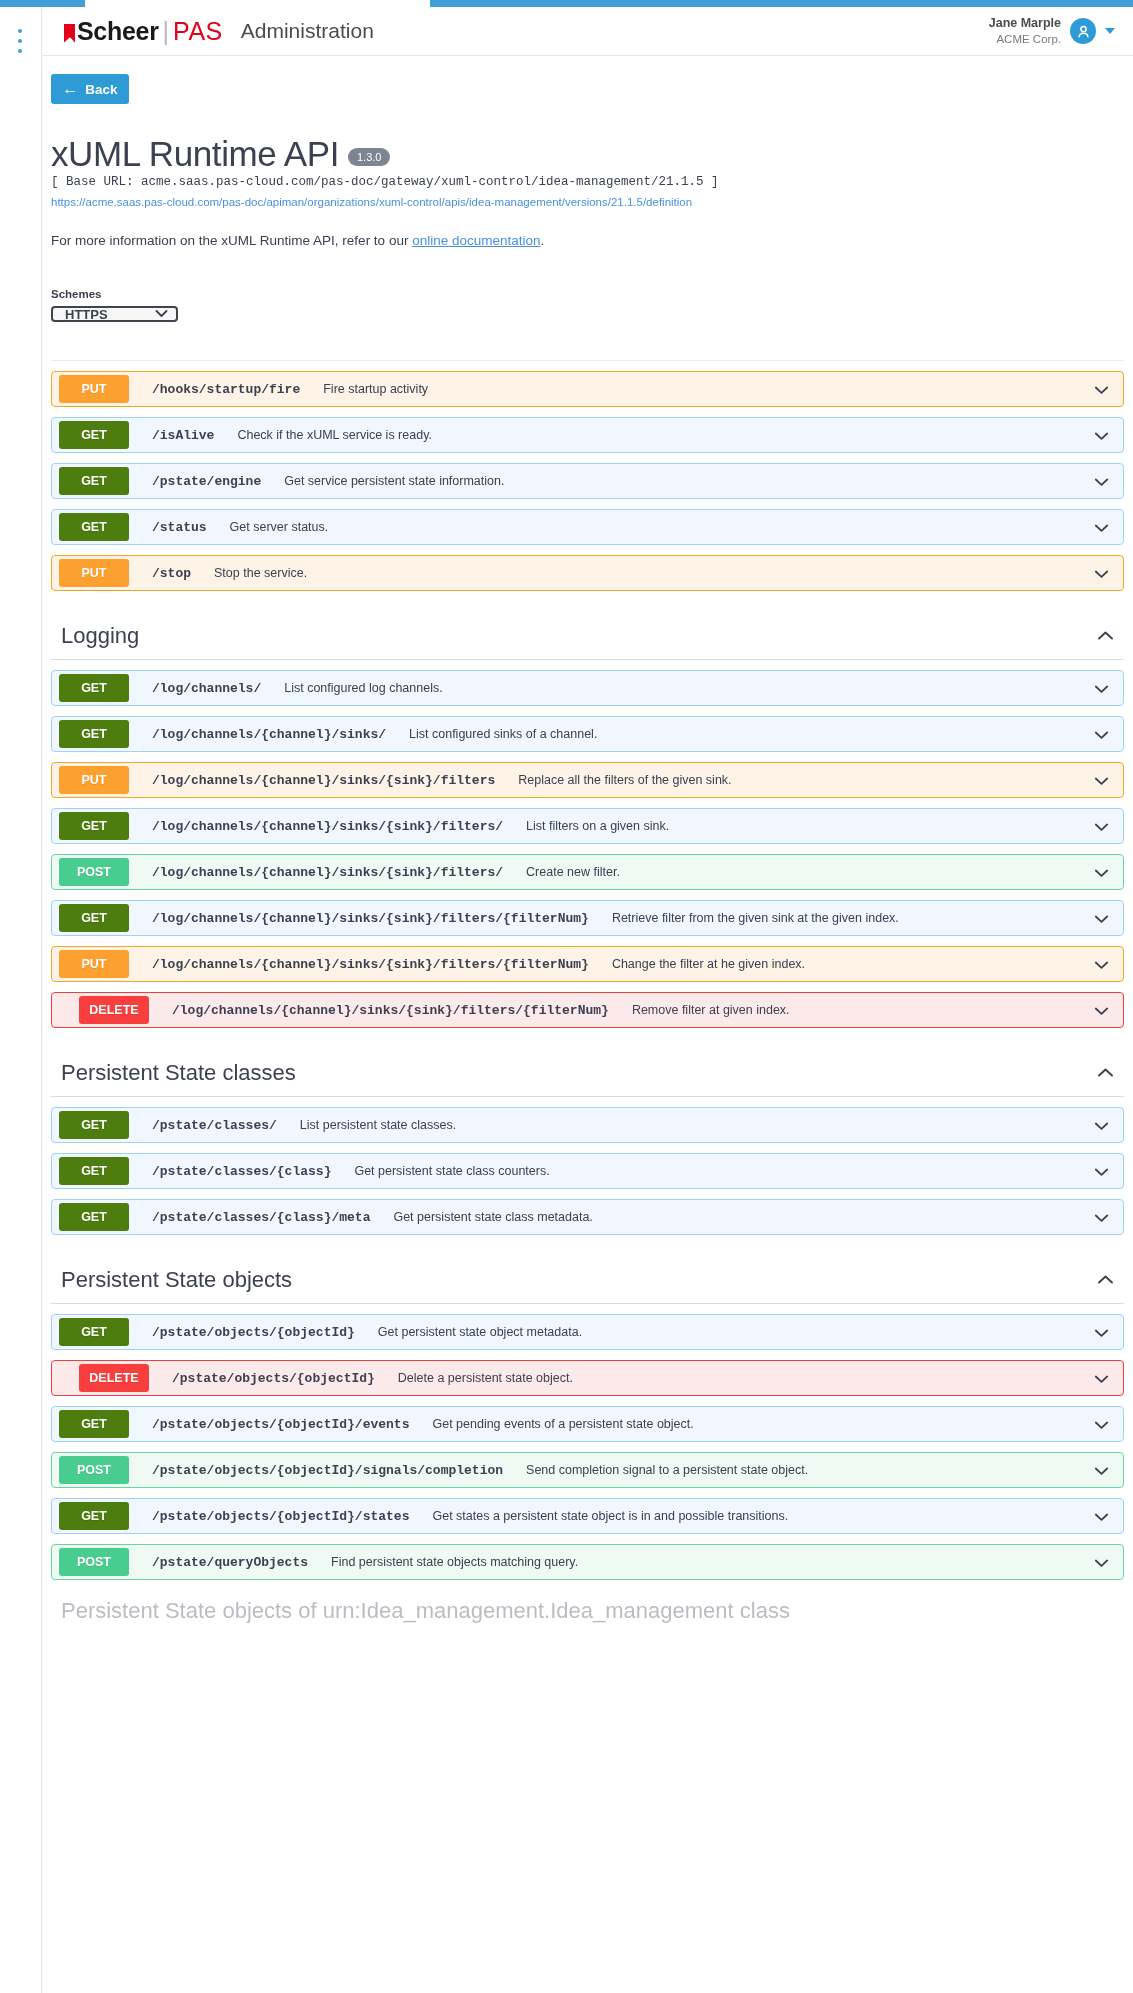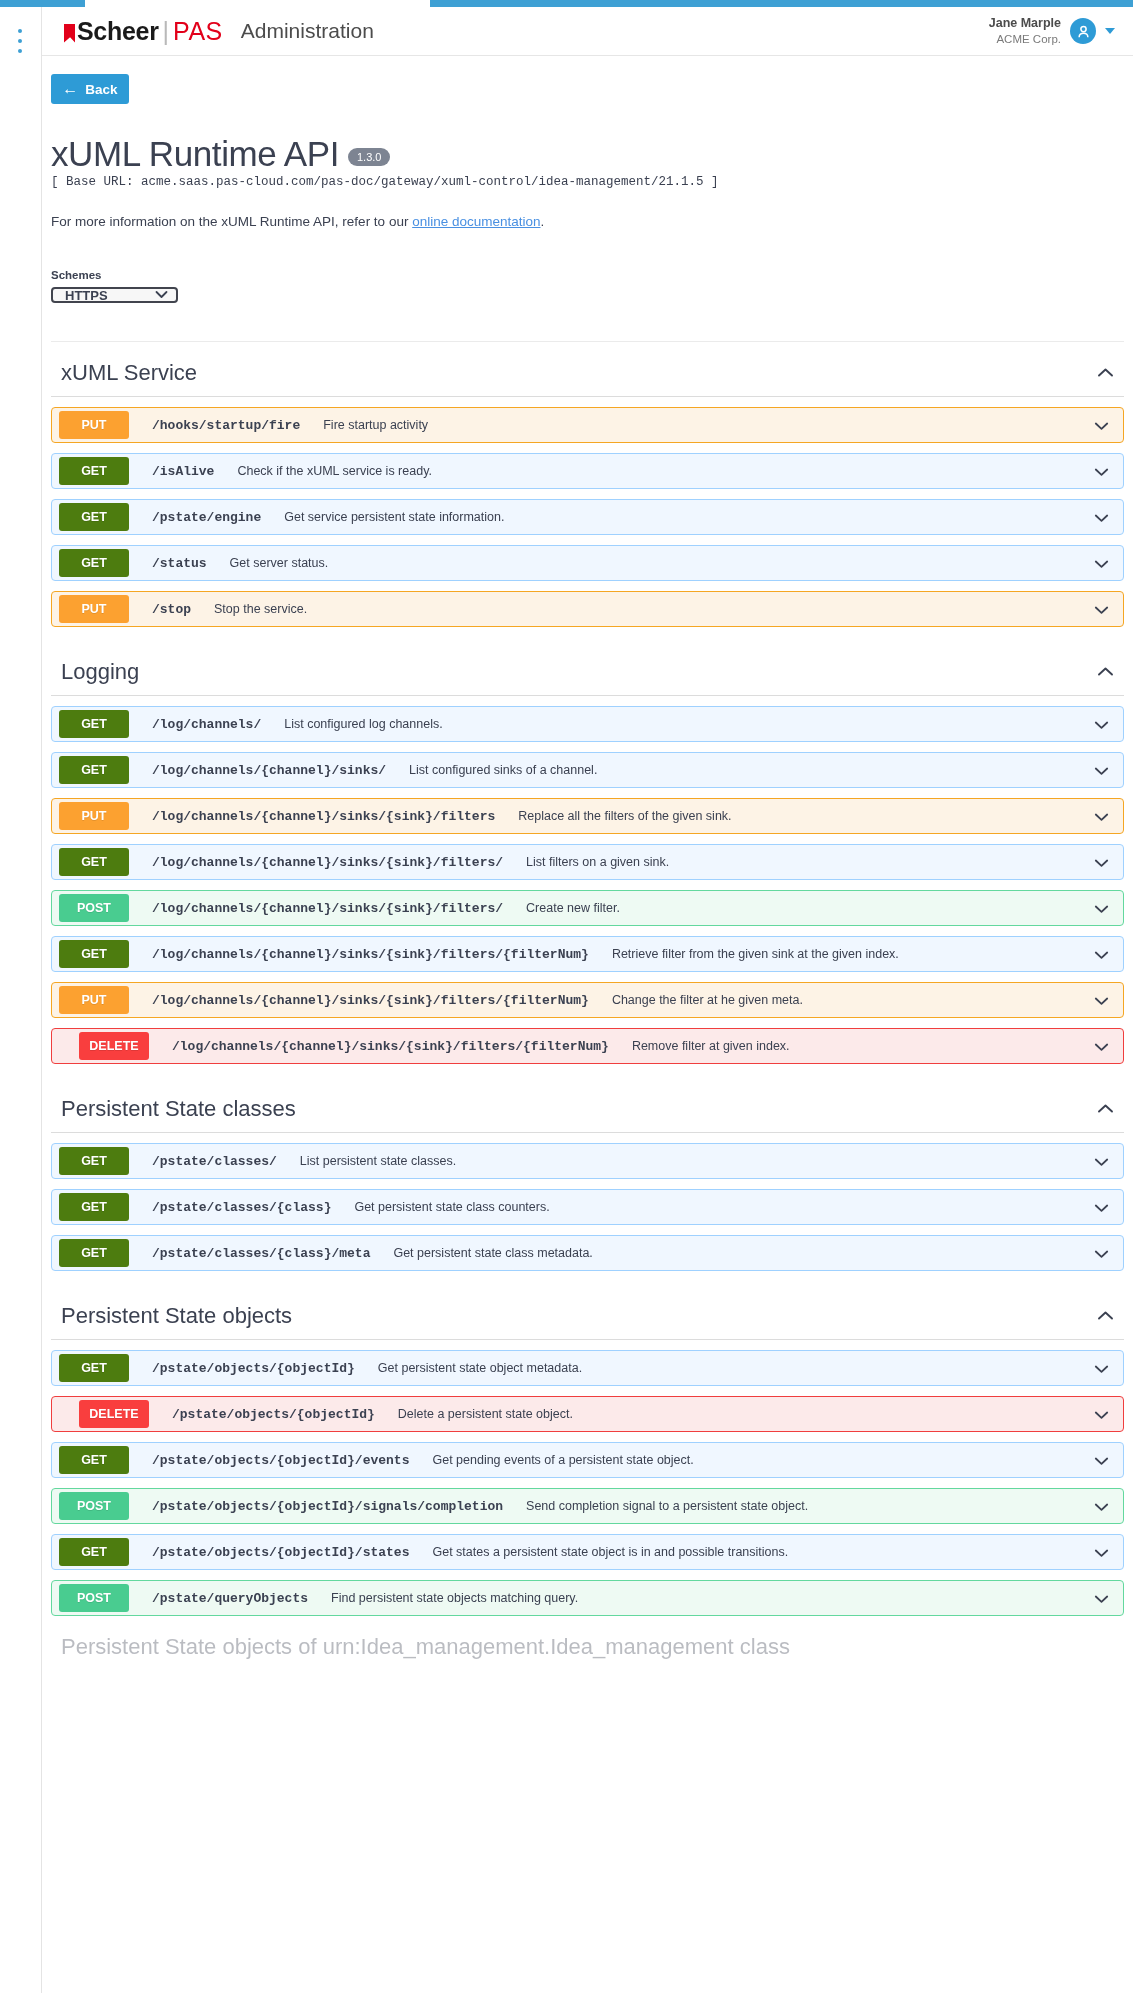--- a/index.html
+++ b/index.html
@@ -208,45 +208,40 @@
   </button>
 
   <div class="swagger">
 
     <div class="info-block">
       <div class="api-title-row">
         <span class="api-title">xUML Runtime API</span>
         <span class="api-version">1.3.0</span>
       </div>
       <div class="base-url">[ Base URL: acme.saas.pas-cloud.com/pas-doc/gateway/xuml-control/idea-management/21.1.5 ]</div>
+      <a class="spec-link" href="#">https://acme.saas.pas-cloud.com/pas-doc/apiman/organizations/xuml-control/apis/idea-management/versions/21.1.5/definition</a>
       <div class="desc">
         <span>For more information on the xUML Runtime API, refer to our </span><a href="#">online documentation</a><span>.</span>
       </div>
     </div>
 
     <div class="scheme-wrap">
       <div class="scheme-label">Schemes</div>
       <div class="scheme-select">
         <span class="val">HTTPS</span>
         <span class="chev">
           <svg width="13" height="9" viewBox="0 0 13 9" fill="none" stroke="#3b4151" stroke-width="1.8" stroke-linecap="round" stroke-linejoin="round">
               <path d="M1.5 2 L6.5 7 L11.5 2"></path>
             </svg>
         </span>
       </div>
     </div>
 
     <div id="sections-root">
         <div class="tag-section">
-          <div class="tag-head">
-            <span class="tag-name">xUML Service</span>
-            <span class="chev"><svg width="17" height="11" viewBox="0 0 17 11" fill="none" stroke="#3b4151" stroke-width="1.9" stroke-linecap="round" stroke-linejoin="round">
-                <path d="M2 8.5 L8.5 2.5 L15 8.5"></path>
-              </svg></span>
-          </div>
           <div class="ops">
             <div class="op put">
               <span class="verb">PUT</span>
               <span class="path">/hooks/startup/fire</span>
               <span class="summary">Fire startup activity</span>
               <span class="chev"><svg width="15" height="10" viewBox="0 0 15 10" fill="none" stroke="#3b4151" stroke-width="1.8" stroke-linecap="round" stroke-linejoin="round">
                   <path d="M1.8 2.5 L7.5 7.8 L13.2 2.5"></path>
                 </svg></span>
             </div>
             <div class="op get">
@@ -335,21 +330,21 @@
               <span class="verb">GET</span>
               <span class="path">/log/channels/{channel}/sinks/{sink}/filters/{filterNum}</span>
               <span class="summary">Retrieve filter from the given sink at the given index.</span>
               <span class="chev"><svg width="15" height="10" viewBox="0 0 15 10" fill="none" stroke="#3b4151" stroke-width="1.8" stroke-linecap="round" stroke-linejoin="round">
                   <path d="M1.8 2.5 L7.5 7.8 L13.2 2.5"></path>
                 </svg></span>
             </div>
             <div class="op put">
               <span class="verb">PUT</span>
               <span class="path">/log/channels/{channel}/sinks/{sink}/filters/{filterNum}</span>
-              <span class="summary">Change the filter at he given meta.</span>
+              <span class="summary">Change the filter at he given index.</span>
               <span class="chev"><svg width="15" height="10" viewBox="0 0 15 10" fill="none" stroke="#3b4151" stroke-width="1.8" stroke-linecap="round" stroke-linejoin="round">
                   <path d="M1.8 2.5 L7.5 7.8 L13.2 2.5"></path>
                 </svg></span>
             </div>
             <div class="op delete">
               <span class="verb">DELETE</span>
               <span class="path">/log/channels/{channel}/sinks/{sink}/filters/{filterNum}</span>
               <span class="summary">Remove filter at given index.</span>
               <span class="chev"><svg width="15" height="10" viewBox="0 0 15 10" fill="none" stroke="#3b4151" stroke-width="1.8" stroke-linecap="round" stroke-linejoin="round">
                   <path d="M1.8 2.5 L7.5 7.8 L13.2 2.5"></path>

